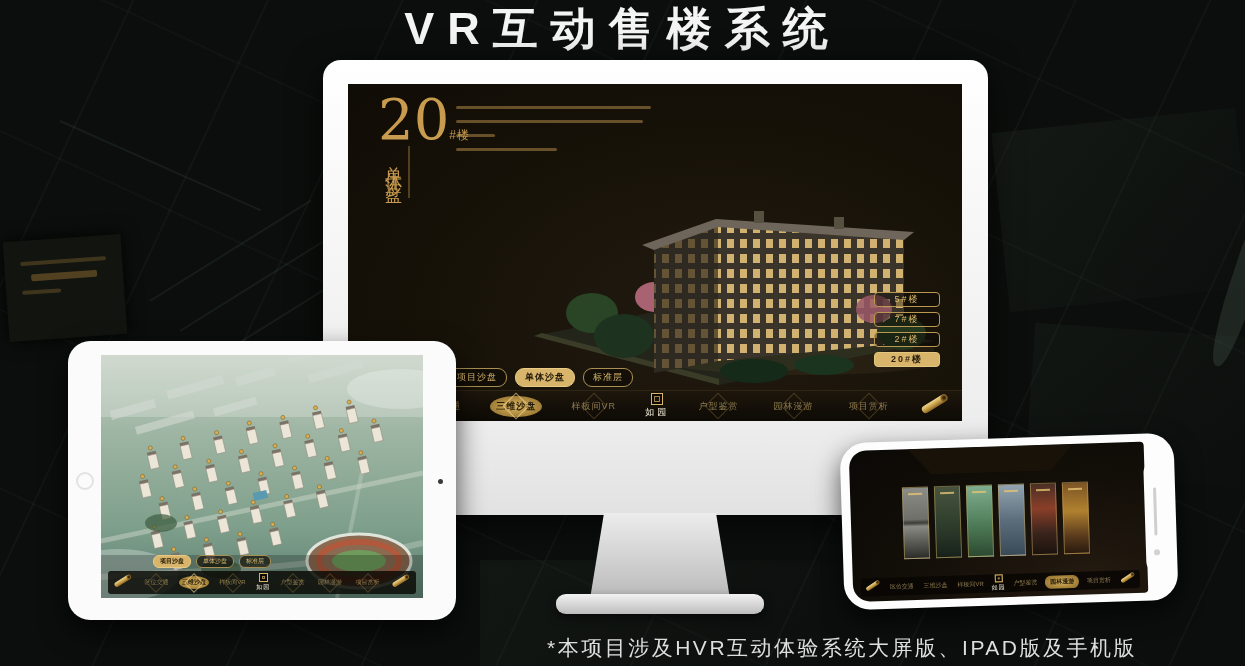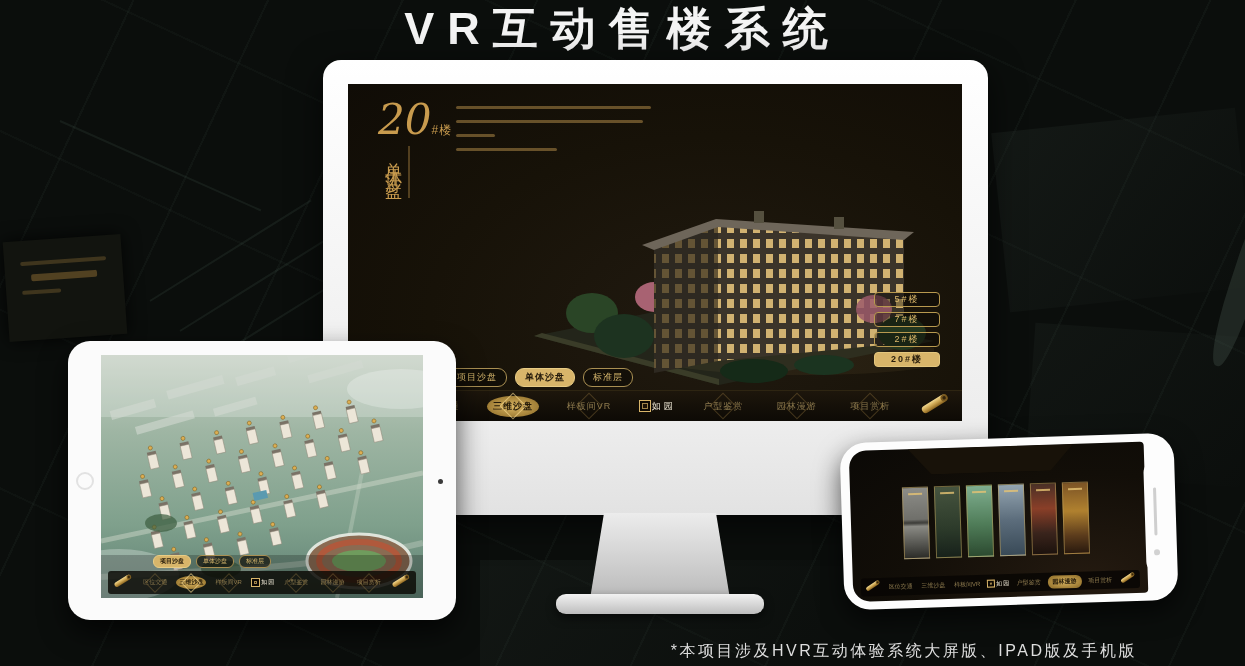--- a/index.html
+++ b/index.html
@@ -14,29 +14,29 @@
   .bg-photo{position:absolute;background:linear-gradient(135deg,rgba(44,54,48,.55),rgba(16,20,18,.2));}
   .bg-river{position:absolute;width:26px;height:170px;background:rgba(90,110,100,.25);border-radius:40% 60% 50% 50%;transform:rotate(18deg);}
   .bg-plaque{position:absolute;left:6px;top:238px;width:118px;height:100px;background:#12140f;transform:rotate(-4deg);box-shadow:0 0 18px rgba(0,0,0,.8);padding:14px 10px;box-sizing:border-box;}
   .bg-plaque i{display:block;height:4px;margin:7px 6px;background:rgba(180,140,70,.28);border-radius:2px;}
   .bg-grid{position:absolute;inset:0;background:
     repeating-linear-gradient(115deg,transparent 0 120px,rgba(120,160,140,.05) 120px 122px),
     repeating-linear-gradient(25deg,transparent 0 160px,rgba(120,160,140,.04) 160px 162px);}
   
   .main-title{position:absolute;top:0;left:0;right:0;margin:0;text-align:center;
     color:#f4f4f4;font-size:45px;font-weight:bold;letter-spacing:13px;line-height:58px;}
-  .footnote{position:absolute;right:108px;bottom:4px;color:#dedede;font-size:16px;letter-spacing:2.5px;}
+  .footnote{position:absolute;right:108px;bottom:4px;color:#dedede;font-size:21px;letter-spacing:2.5px;}
   
   .monitor{position:absolute;left:323px;top:60px;width:665px;height:455px;
     background:linear-gradient(180deg,#ffffff,#ededed 80%,#e2e2e2);
     border-radius:18px 18px 8px 8px;box-shadow:0 10px 34px rgba(0,0,0,.65);}
   .monitor-screen{position:absolute;left:25px;top:24px;width:614px;height:337px;overflow:hidden;
     background:radial-gradient(ellipse at 60% 70%,#211a10 0%,#171208 55%,#100c06 100%);}
   .m-heading{position:absolute;left:30px;top:16px;color:#c89b4e;}
-  .m-num{font-family:"DejaVu Serif",serif;font-size:42px;line-height:40px;font-style:italic;}
+  .m-num{font-family:"DejaVu Serif",serif;font-size:56px;line-height:40px;}
   .m-unit{font-size:12px;letter-spacing:1px;}
   .m-vtitle{writing-mode:vertical-rl;font-size:17px;letter-spacing:7px;margin-top:8px;margin-left:4px;color:#c89b4e;}
   .m-vsub{position:absolute;left:60px;top:62px;width:2px;height:52px;background:rgba(200,155,78,.35);}
   .m-paragraph{position:absolute;left:108px;top:22px;width:195px;}
   .m-paragraph i{display:block;height:3px;margin-bottom:11px;background:rgba(185,145,75,.5);border-radius:2px;}
   .building{position:absolute;right:28px;bottom:28px;}
   .m-floor-buttons{position:absolute;right:22px;top:208px;display:flex;flex-direction:column;gap:5px;}
   .floor-btn{width:66px;height:15px;box-sizing:border-box;border:1px solid #b8994f;border-radius:4px;
     background:rgba(10,8,4,.4);color:#dcb96a;font-size:9px;line-height:13px;text-align:center;
     letter-spacing:2px;padding:0;font-family:inherit;cursor:pointer;}
@@ -47,21 +47,21 @@
   .m-subtabs{position:absolute;left:99px;bottom:34px;display:flex;gap:8px;}
   .m-navbar{position:absolute;left:0;right:0;bottom:0;height:30px;
     background:linear-gradient(180deg,#1d160c,#0d0a05);border-top:1px solid #2e2512;
     display:flex;align-items:center;justify-content:space-between;padding:0 10px;}
   .nav-item{position:relative;color:#8d7a4e;font-size:9px;letter-spacing:1px;padding:4px 6px;white-space:nowrap;cursor:pointer;}
   .nav-item::before{content:'';position:absolute;left:50%;top:50%;width:17px;height:17px;
     border:1px solid rgba(160,130,70,.35);transform:translate(-50%,-50%) rotate(45deg);}
   .nav-item.active{background:radial-gradient(ellipse at center,#d9b461 0%,#9c7a33 75%);
     border-radius:50%;color:#241a09;font-weight:bold;}
   .nav-item.active::before{border-color:rgba(255,225,150,.6);}
-  .nav-logo{display:flex;flex-direction:row;align-items:center;gap:1px;cursor:pointer;}
+  .nav-logo{display:flex;flex-direction:column;align-items:center;gap:1px;cursor:pointer;}
   .logo-seal{width:10px;height:10px;border:1px solid #d8b56a;background:#1c1206;
     box-shadow:inset 0 0 0 2px #0c0803, inset 0 0 0 3px rgba(216,181,106,.7);}
   .logo-text{color:#efe8d6;font-size:9px;letter-spacing:3px;}
   .scroll{display:inline-block;}
   .monitor-stand{position:absolute;left:590px;top:513px;width:140px;height:86px;
     background:linear-gradient(180deg,#ececec,#c9c9c9 70%,#b9b9b9);
     clip-path:polygon(10% 0,90% 0,100% 100%,0% 100%);}
   .monitor-base{position:absolute;left:556px;top:594px;width:208px;height:20px;border-radius:10px/9px;
     background:linear-gradient(180deg,#f2f2f2,#bdbdbd);box-shadow:0 4px 10px rgba(0,0,0,.55);}
   

